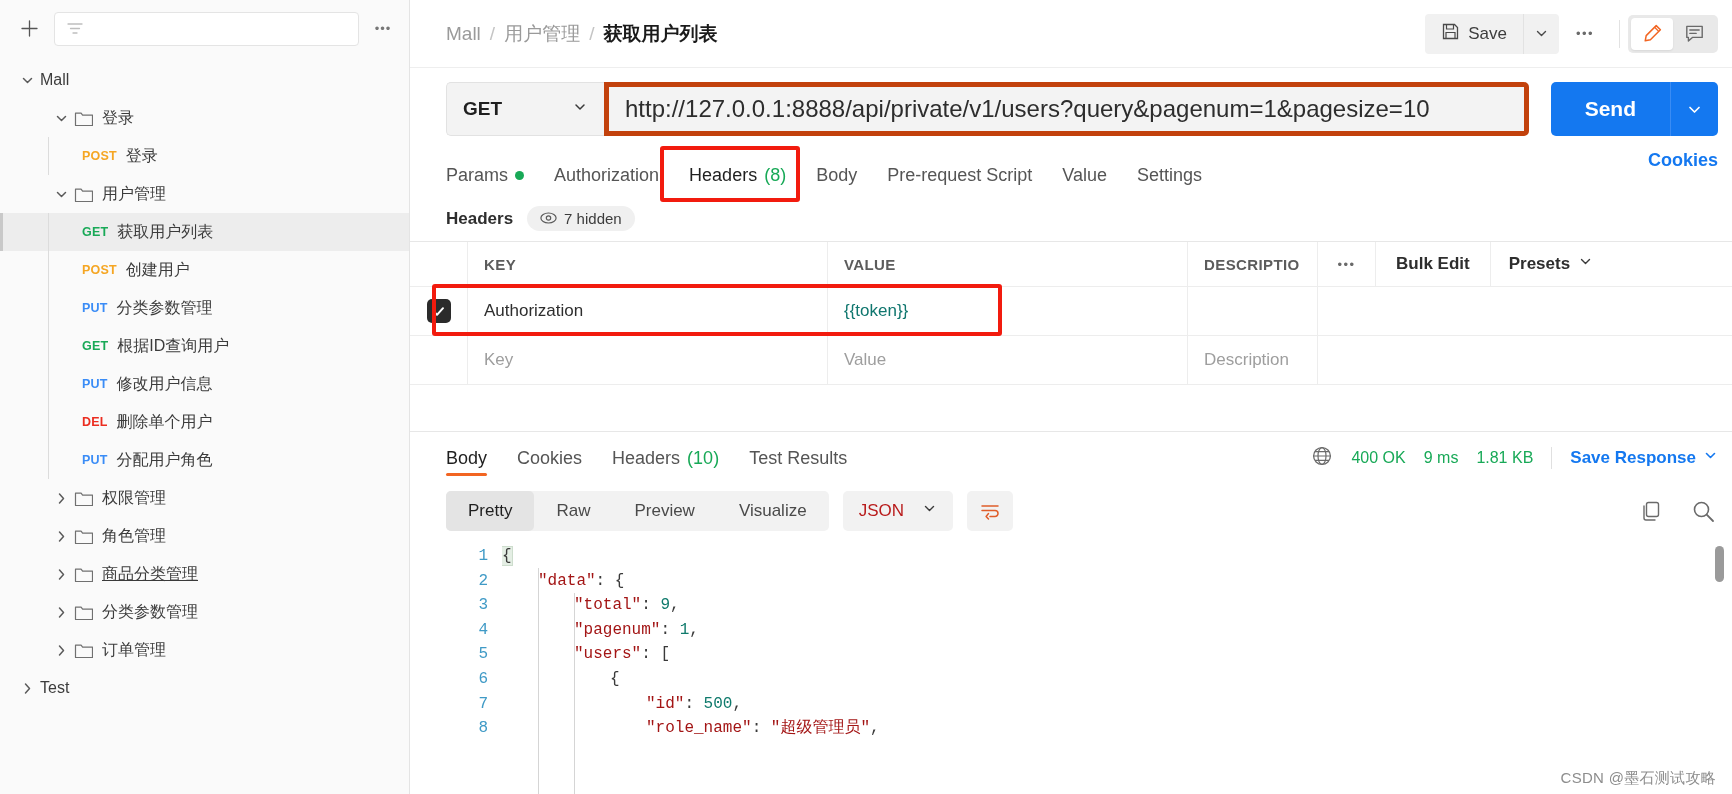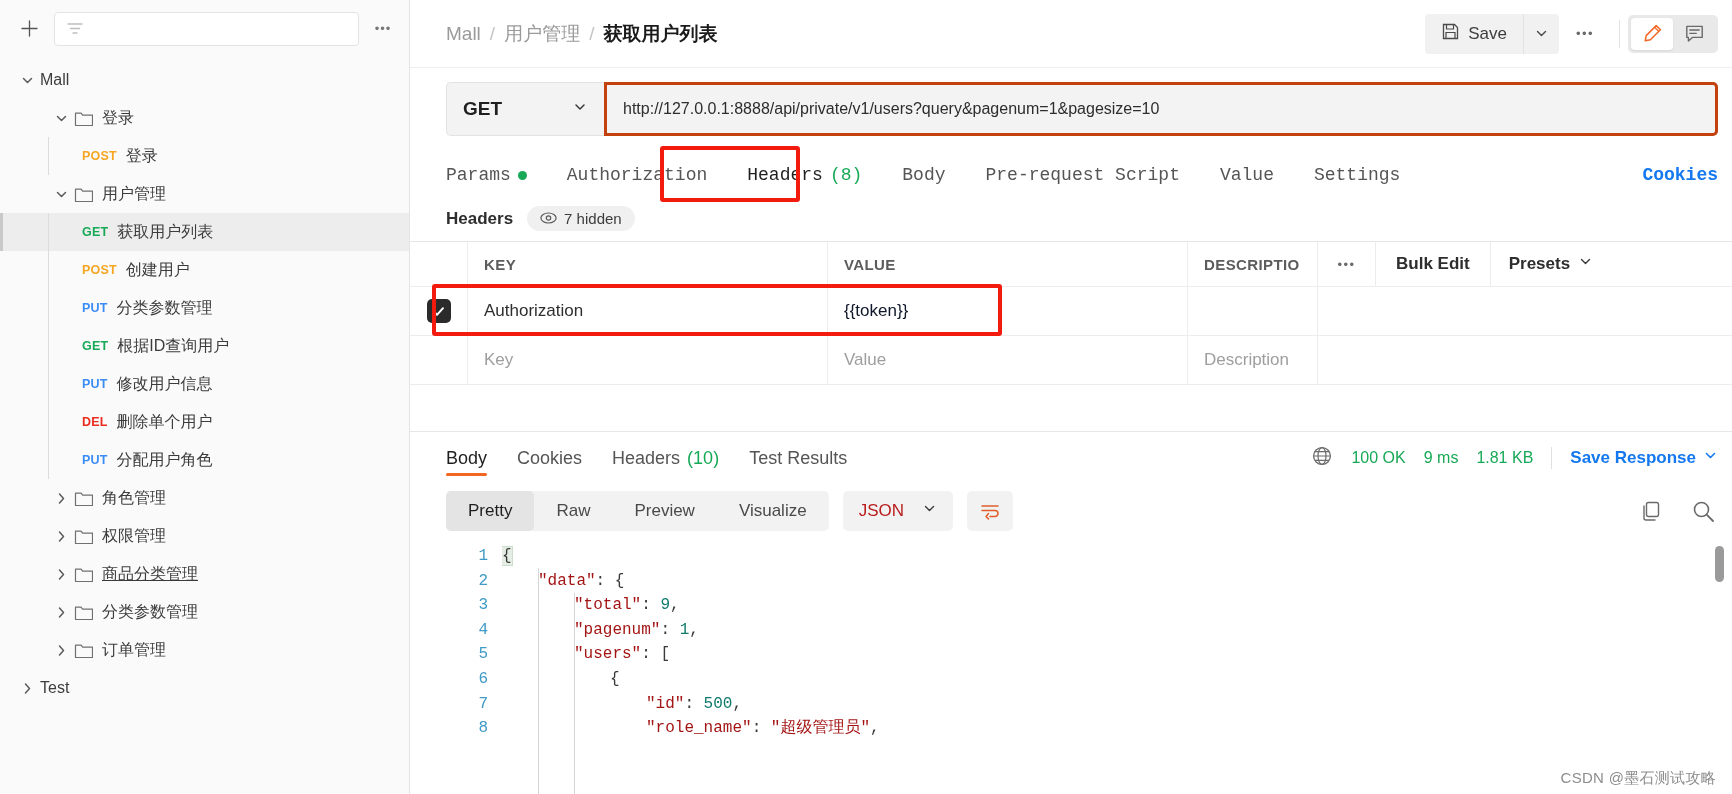--- a/index.html
+++ b/index.html
@@ -113,41 +113,41 @@
   .url-bar { display: flex; align-items: center; padding: 14px 14px 14px 36px; gap: 14px; }
   .method-sel {
     width: 158px; height: 54px; background: #f3f3f3;
     border: 1px solid #e2e2e2; border-right: none;
     border-radius: 5px 0 0 5px; display: flex; align-items: center;
     justify-content: space-between; padding: 0 16px;
     font-size: 19px; font-weight: 700; color: #1f1f1f; cursor: pointer;
   }
   .url-input {
     flex: 1; height: 54px; background: #f3f3f3;
-    border: 3px solid #c2410c; border-radius: 0 5px 5px 0;
+    border: 5px solid #c2410c; border-radius: 0 5px 5px 0;
     display: flex; align-items: center; padding: 0 16px;
-    font-size: 16px; color: #2d2d2d; margin-left: -14px; min-width: 0;
+    font-size: 24px; color: #2d2d2d; margin-left: -14px; min-width: 0;
     overflow: hidden; white-space: nowrap;
   }
   .send-group { display: flex; align-items: stretch; margin-left: 8px; }
   .send-btn {
     background: #1478f0; color: #fff; font-size: 21px; font-weight: 700;
     height: 54px; padding: 0 34px; border-radius: 5px 0 0 5px;
     display: flex; align-items: center; cursor: pointer;
   }
   .send-caret {
     background: #1478f0; width: 48px; height: 54px;
     border-radius: 0 5px 5px 0; border-left: 1px solid #3a8cf4;
     display: flex; align-items: center; justify-content: center; cursor: pointer;
   }
 
   
   .req-tabs {
-    display: flex; align-items: center; padding: 0 14px 0 36px;
-    height: 50px; gap: 40px; position: relative; font-family: Liberation Mono, monospace;
+    display: flex; padding: 0 14px 0 36px;
+    height: 50px; gap: 30px; position: relative;
   }
   .rtab {
     font-size: 18px; color: #555; cursor: pointer;
     display: flex; align-items: center; gap: 7px; white-space: nowrap;
   }
   .rtab.active { color: #1f1f1f; }
   .dot-green { width: 9px; height: 9px; border-radius: 50%; background: #18a957; }
   .cnt-green { color: #18a957; }
   .cookies-link {
     margin-left: auto; color: #1478f0; font-size: 18px;
@@ -187,21 +187,21 @@
   .tr.head .td {
     font-size: 15px; font-weight: 700; color: #5c5c5c;
     letter-spacing: .4px; height: 44px;
   }
   .tr.data .td, .tr.empty .td { height: 48px; }
   .tr.empty .td { color: #9e9e9e; }
   .cbox {
     width: 24px; height: 24px; border-radius: 5px; background: #2b2b2b;
     display: flex; align-items: center; justify-content: center; cursor: pointer;
   }
-  .val-token { color: #0f172a; }
+  .val-token { color: #0f766e; }
   .td-dots {
     width: 58px; height: 44px; display: flex; align-items: center;
     justify-content: center; color: #6a6a6a; letter-spacing: 1.5px;
     font-size: 13px; cursor: pointer; border-right: 1px solid #ededed;
     flex: 0 0 58px;
   }
   .bulk {
     padding: 0 20px; height: 44px; display: flex; align-items: center;
     font-size: 17px; font-weight: 700; color: #2e2e2e; cursor: pointer;
     border-right: 1px solid #ededed;
@@ -393,34 +393,34 @@
           <span class="chev">
             <svg width="15" height="15" viewBox="0 0 15 15">
               <path d="M5.5 3L9.5 7.5 5.5 12" stroke="#5a5a5a" stroke-width="1.5" fill="none" stroke-linecap="round" stroke-linejoin="round"></path>
             </svg>
           </span>
           <span class="folder-ico">
             <svg width="19" height="17" viewBox="0 0 19 17">
               <path d="M1.5 3.2h5.6l1.5 2h9.9v10.3H1.5z" fill="none" stroke="#707070" stroke-width="1.2" stroke-linejoin="round"></path>
             </svg>
           </span>
-          <span class="label">角色管理</span>
+          <span class="label">权限管理</span>
         </div>
         <div class="row" style="padding-left: 48px;">
           <span class="chev">
             <svg width="15" height="15" viewBox="0 0 15 15">
               <path d="M5.5 3L9.5 7.5 5.5 12" stroke="#5a5a5a" stroke-width="1.5" fill="none" stroke-linecap="round" stroke-linejoin="round"></path>
             </svg>
           </span>
           <span class="folder-ico">
             <svg width="19" height="17" viewBox="0 0 19 17">
               <path d="M1.5 3.2h5.6l1.5 2h9.9v10.3H1.5z" fill="none" stroke="#707070" stroke-width="1.2" stroke-linejoin="round"></path>
             </svg>
           </span>
-          <span class="label">权限管理</span>
+          <span class="label">角色管理</span>
         </div>
         <div class="row" style="padding-left: 48px; text-decoration: underline;">
           <span class="chev">
             <svg width="15" height="15" viewBox="0 0 15 15">
               <path d="M5.5 3L9.5 7.5 5.5 12" stroke="#5a5a5a" stroke-width="1.5" fill="none" stroke-linecap="round" stroke-linejoin="round"></path>
             </svg>
           </span>
           <span class="folder-ico">
             <svg width="19" height="17" viewBox="0 0 19 17">
               <path d="M1.5 3.2h5.6l1.5 2h9.9v10.3H1.5z" fill="none" stroke="#707070" stroke-width="1.2" stroke-linejoin="round"></path>
@@ -513,20 +513,28 @@
     <div class="url-bar">
       <div class="method-sel">
         <span>GET</span>
         <span>
           <svg width="16" height="16" viewBox="0 0 16 16">
               <path d="M4 6l4 4 4-4" stroke="#3a3a3a" stroke-width="1.5" fill="none" stroke-linecap="round" stroke-linejoin="round"></path>
             </svg>
         </span>
       </div>
       <div class="url-input">http://127.0.0.1:8888/api/private/v1/users?query&amp;pagenum=1&amp;pagesize=10</div>
+      <div class="send-group">
+        <div class="send-btn">Send</div>
+        <div class="send-caret">
+          <svg width="17" height="17" viewBox="0 0 17 17">
+              <path d="M4 6.5l4.5 4.5L13 6.5" stroke="#fff" stroke-width="1.7" fill="none" stroke-linecap="round" stroke-linejoin="round"></path>
+            </svg>
+        </div>
+      </div>
     </div>
 
     <div class="req-tabs" id="req-tabs">
       <div class="rtab">
           <span>Params</span>
           <span class="dot-green"></span>
         </div>
         <div class="rtab">
           <span>Authorization</span>
         </div>
@@ -623,21 +631,21 @@
             <span>Test Results</span>
           </div>
           <div class="resp-meta">
           <span>
             <svg width="22" height="22" viewBox="0 0 22 22">
                 <circle cx="11" cy="11" r="8.4" fill="none" stroke="#6a6a6a" stroke-width="1.3"></circle>
                 <ellipse cx="11" cy="11" rx="4" ry="8.4" fill="none" stroke="#6a6a6a" stroke-width="1.2"></ellipse>
                 <path d="M2.8 11h16.4M4 6.6h14M4 15.4h14" stroke="#6a6a6a" stroke-width="1.1"></path>
               </svg>
           </span>
-          <span class="meta-green">100 OK</span>
+          <span class="meta-green">400 OK</span>
           <span class="meta-green">9 ms</span>
           <span class="meta-green">1.81 KB</span>
           <span class="meta-div"></span>
           <span class="save-resp">
             <span>Save Response</span>
             <span>
               <svg width="15" height="15" viewBox="0 0 15 15">
                   <path d="M3.5 5.5L7.5 9.5 11.5 5.5" stroke="#1478f0" stroke-width="1.6" fill="none" stroke-linecap="round" stroke-linejoin="round"></path>
                 </svg>
             </span>

